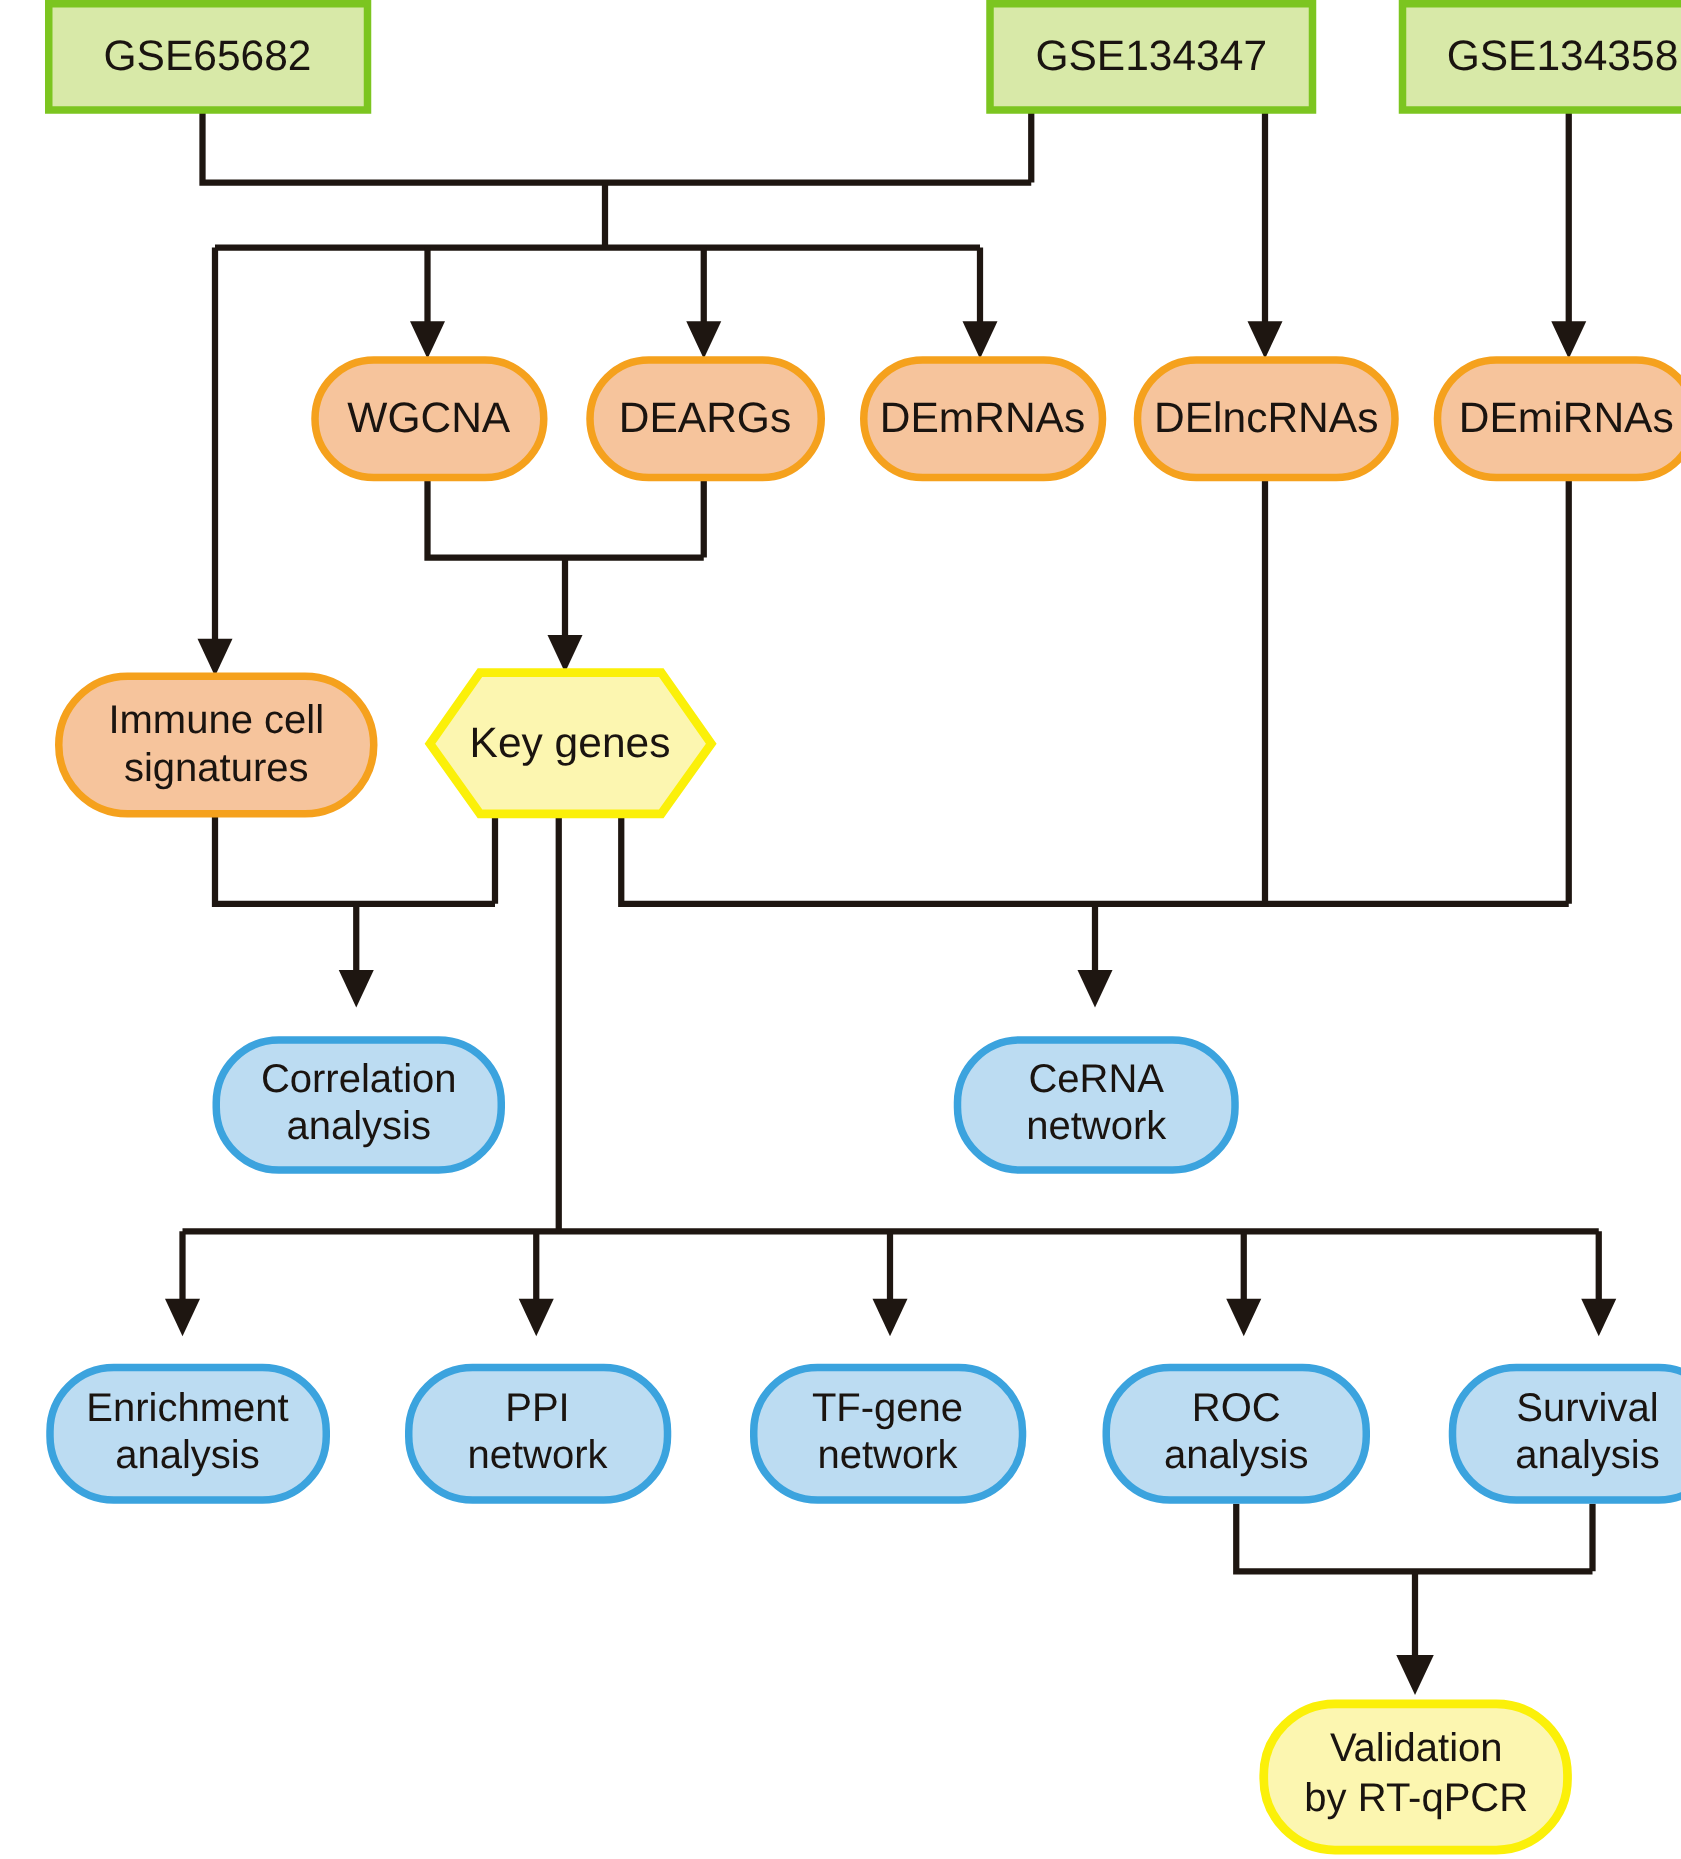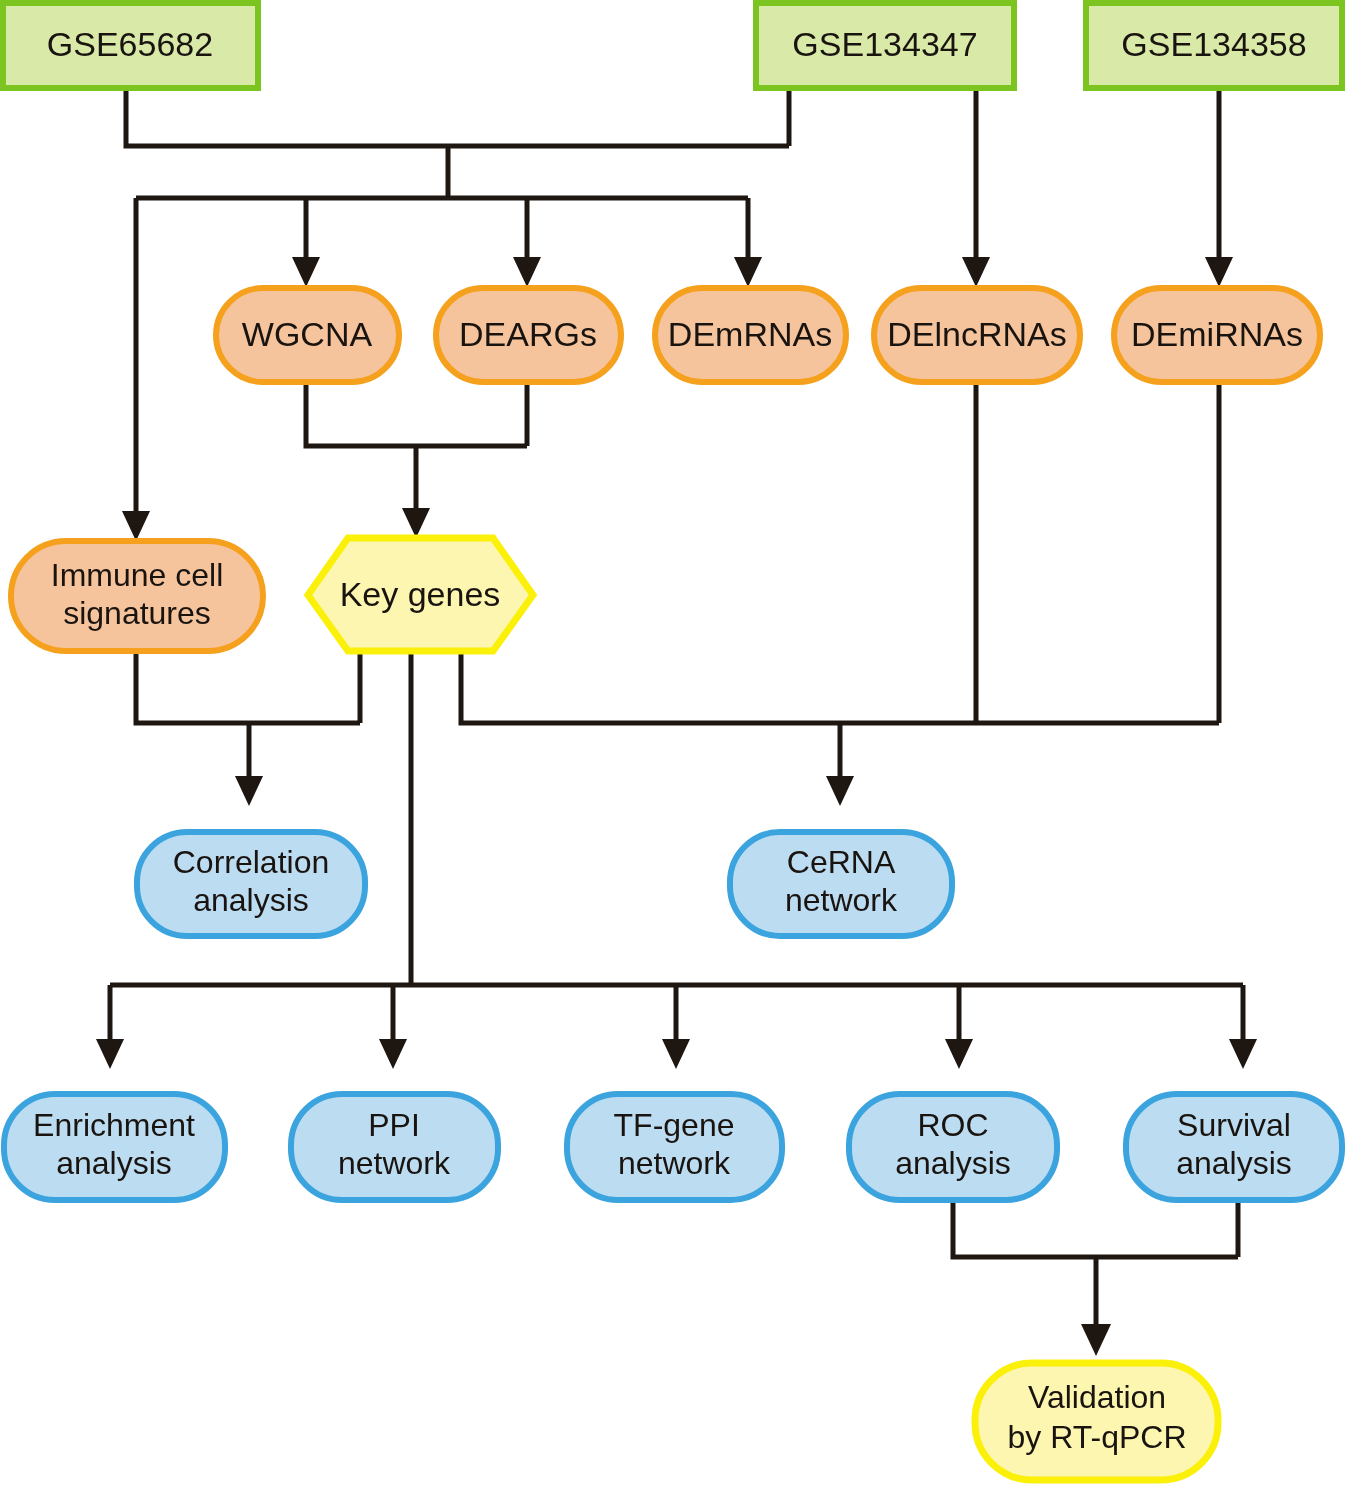--- a/index.html
+++ b/index.html
@@ -10,20 +10,21 @@
   body {
     width: 1345px;
     height: 1487px;
     font-family: "Liberation Sans", sans-serif;
     overflow: hidden;
   }
   #flow-root {
     position: relative;
     width: 1168px;
     height: 1487px;
+    padding-left: 36px;
   }
   svg.flow {
     display: block;
     width: 1345px;
     height: 1487px;
   }
   .node-label {
     font-family: "Liberation Sans", sans-serif;
     font-size: 34px;
     fill: #1a1410;

